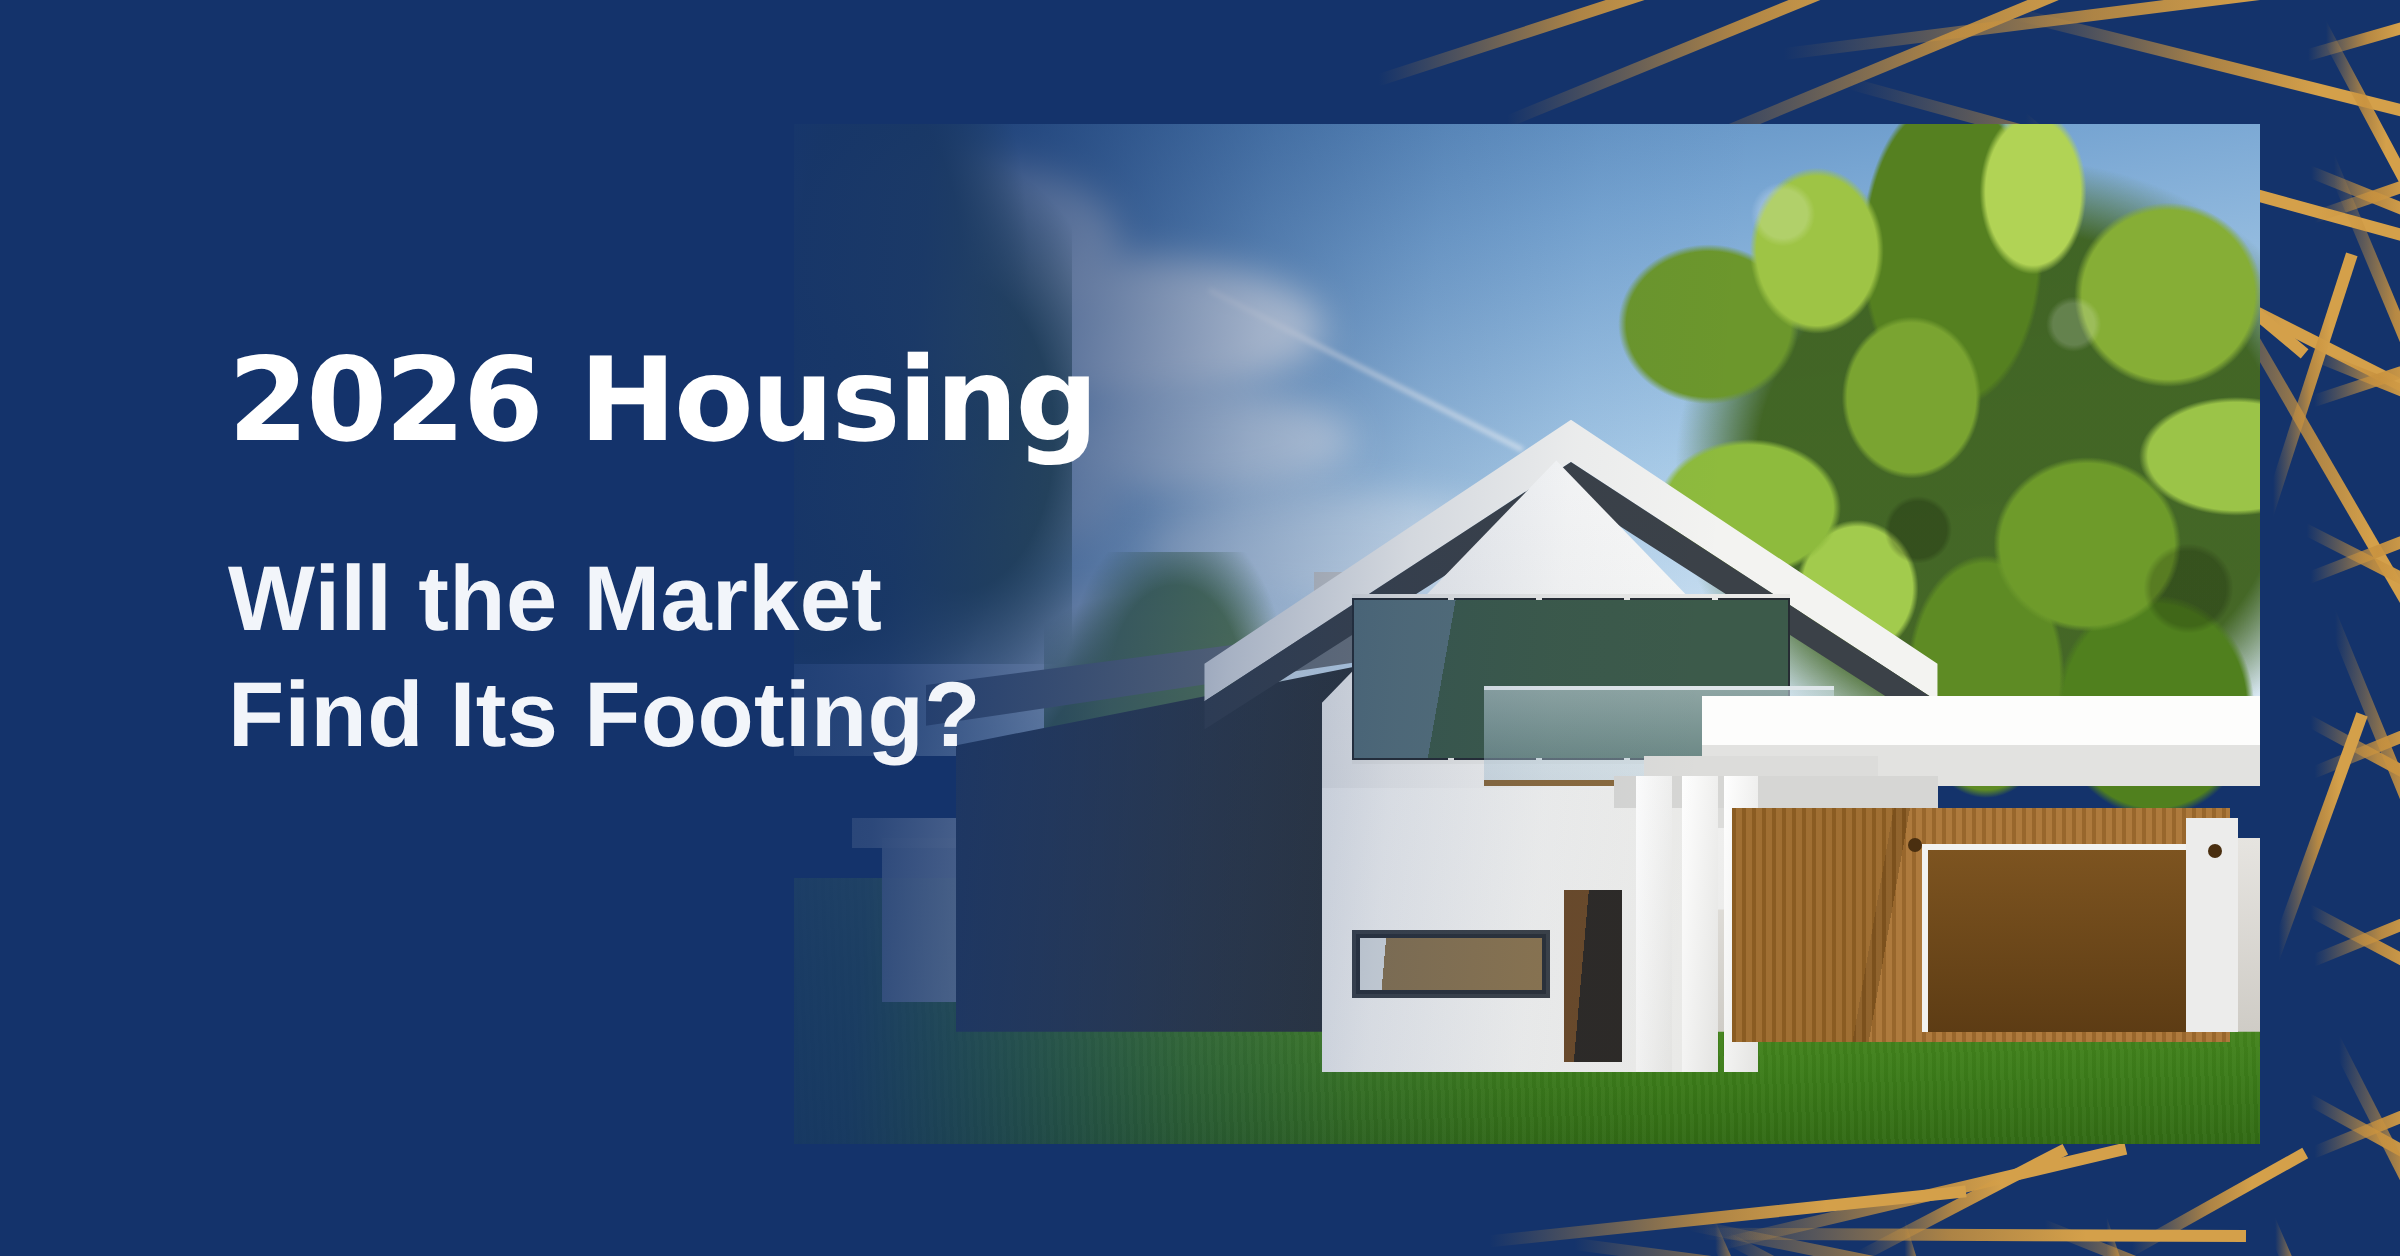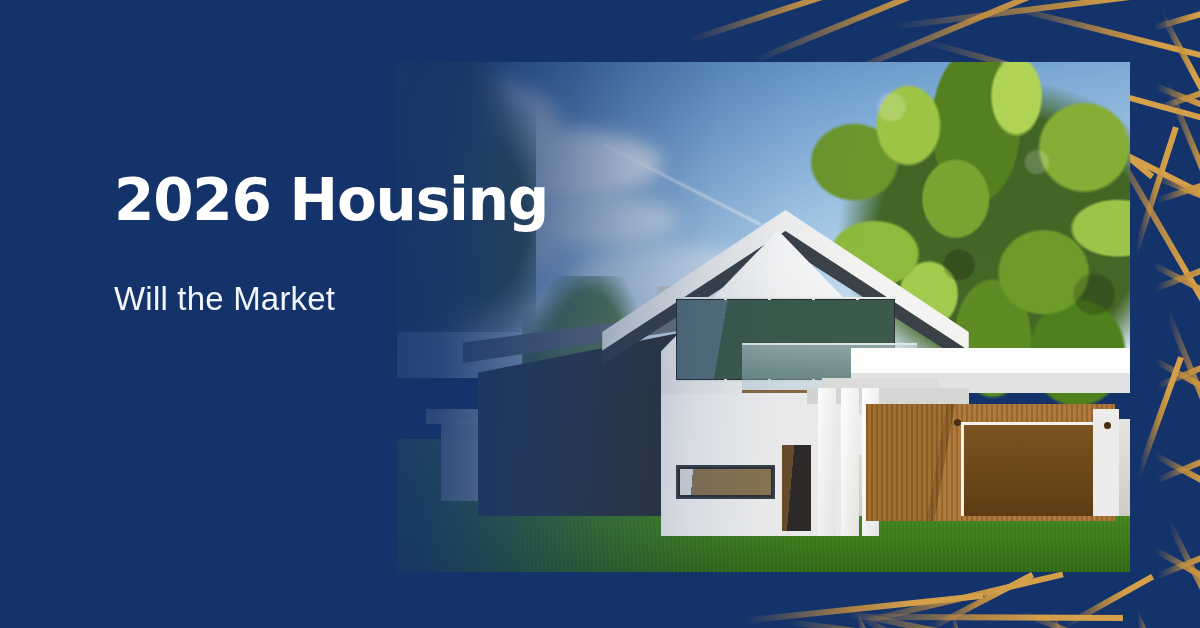--- a/index.html
+++ b/index.html
@@ -312,22 +312,22 @@
     font-weight:700;
     font-size:58px;
     line-height:64px;
     letter-spacing:-1.2px;
   }
   .headline .hl-line{ display:block; }
   .subhead{
     margin:38px 0 0 0;
     color:#f2f5fa;
     font-family:"Liberation Sans", sans-serif;
-    font-weight:400;
-    font-size:33px;
+    font-weight:700;
+    font-size:46px;
     line-height:58px;
     letter-spacing:.2px;
   }
   .subhead .sh-line{ display:block; }
 </style>
 </head>
 <body>
 
 <div id="banner">
 
@@ -465,16 +465,17 @@
     </div>
     <div class="photo-wash"></div>
   </div>
 
   <div class="text-block">
     <h1 class="headline">
       <span class="hl-line">2026 Housing</span>
     </h1>
     <p class="subhead">
       <span class="sh-line">Will the Market</span>
+      <span class="sh-line">Find Its Footing?</span>
     </p>
   </div>
 
 </div>
 
 </body></html>

